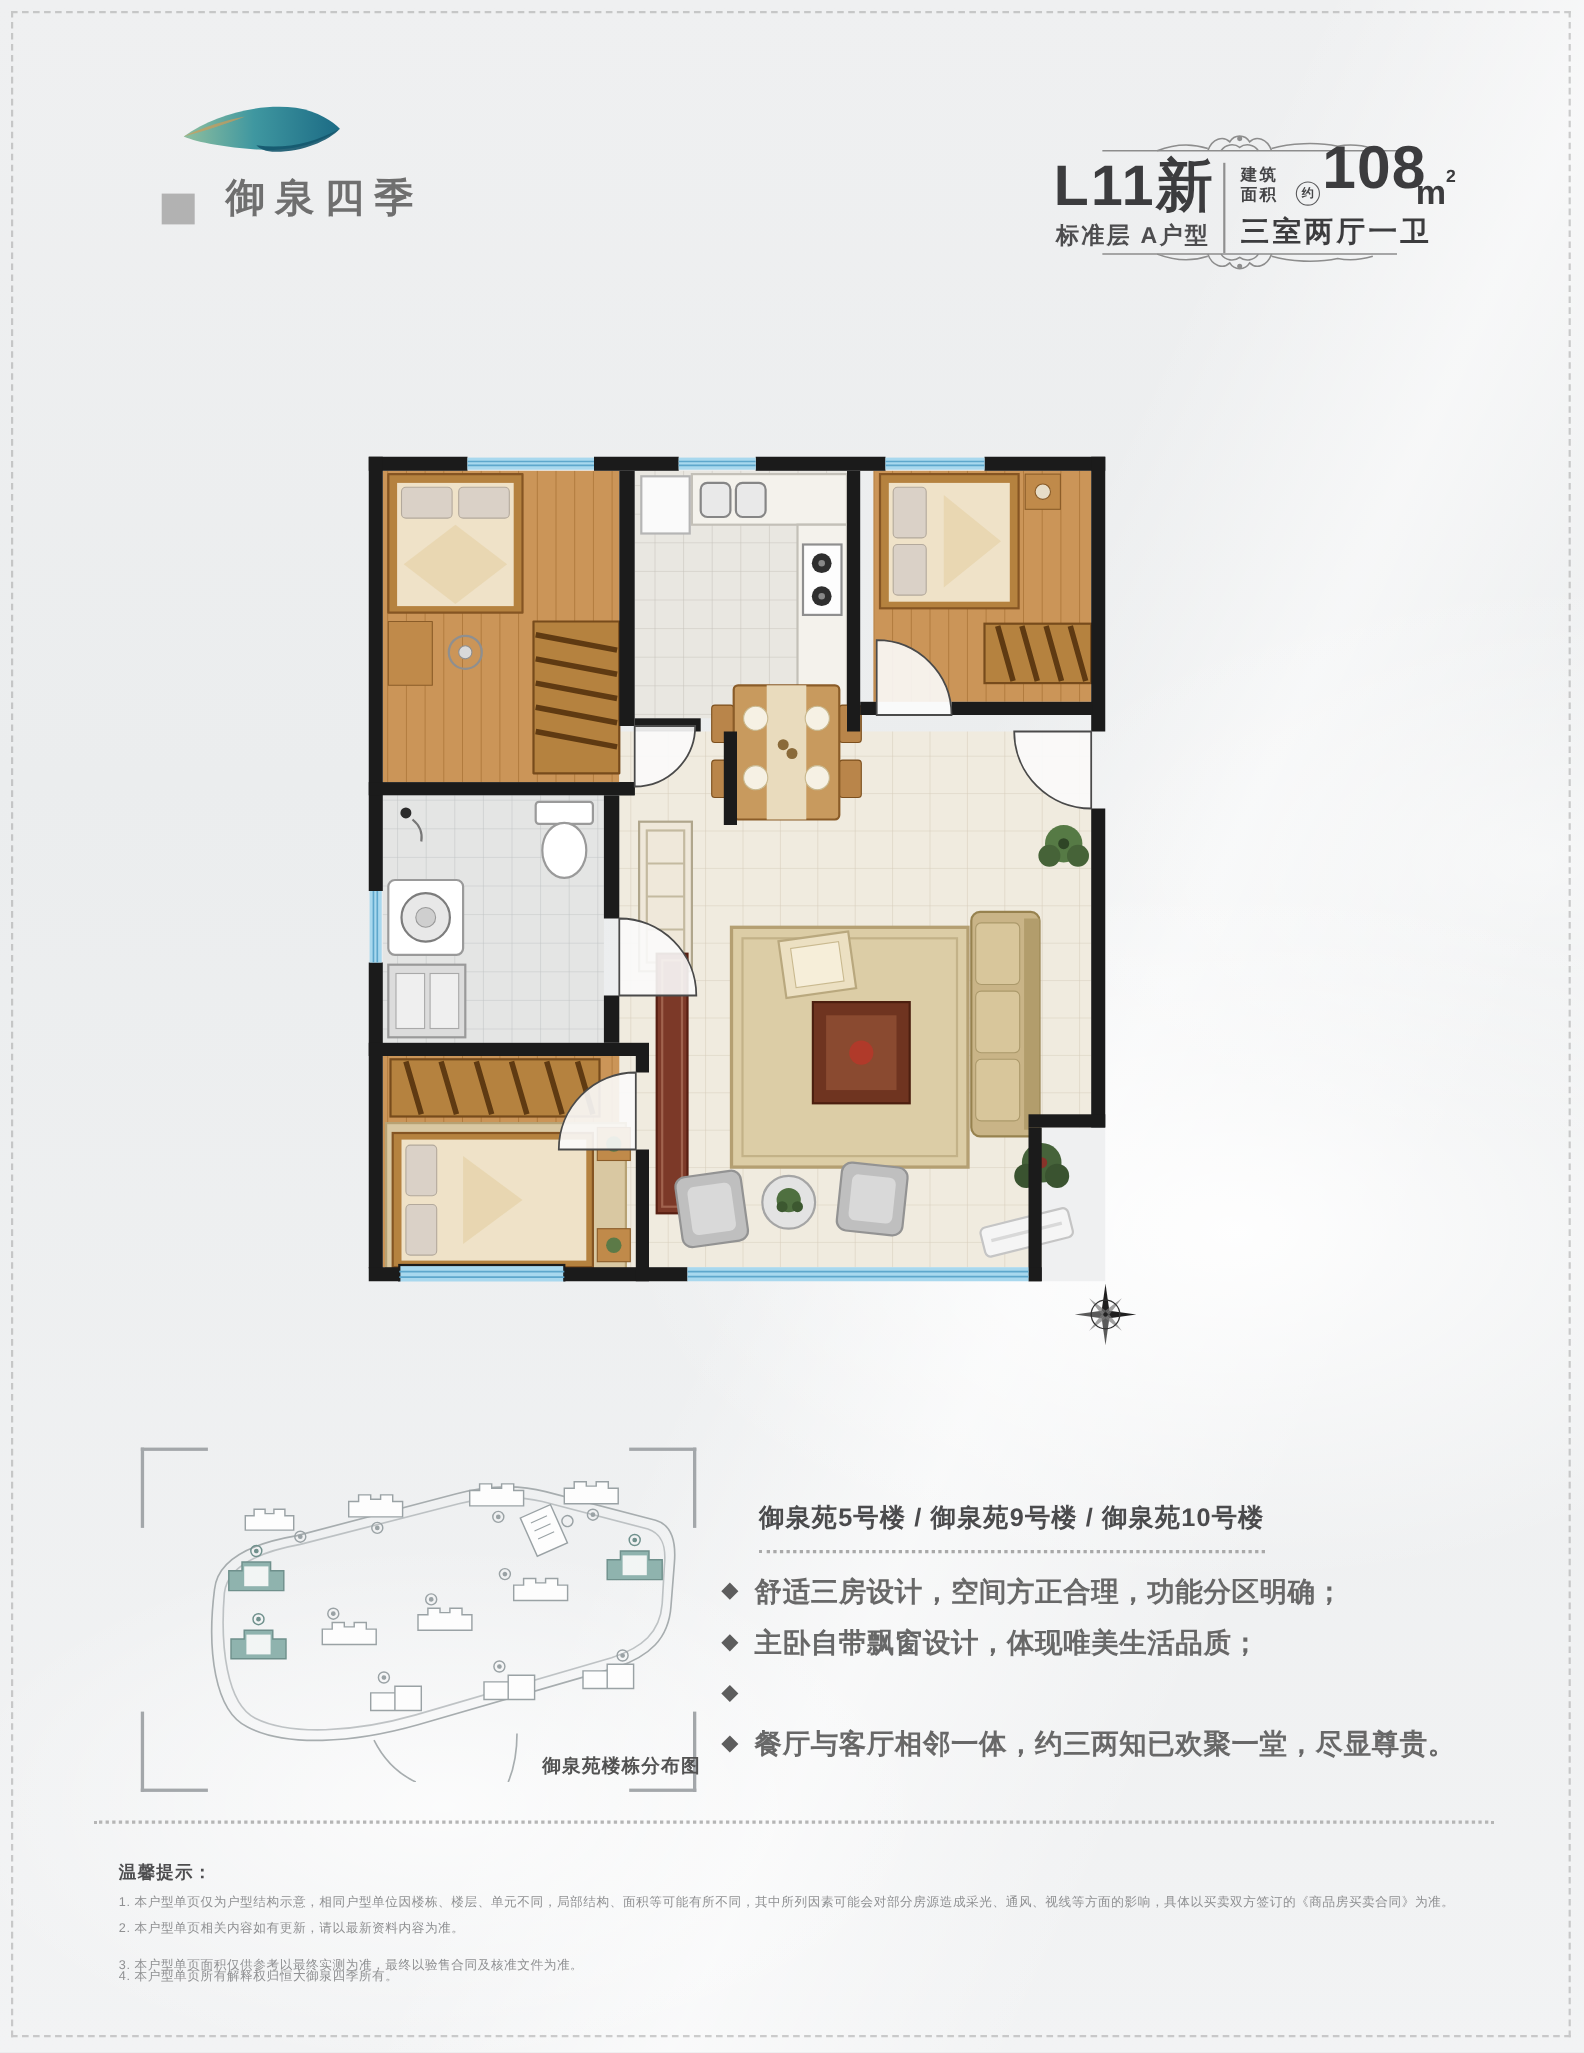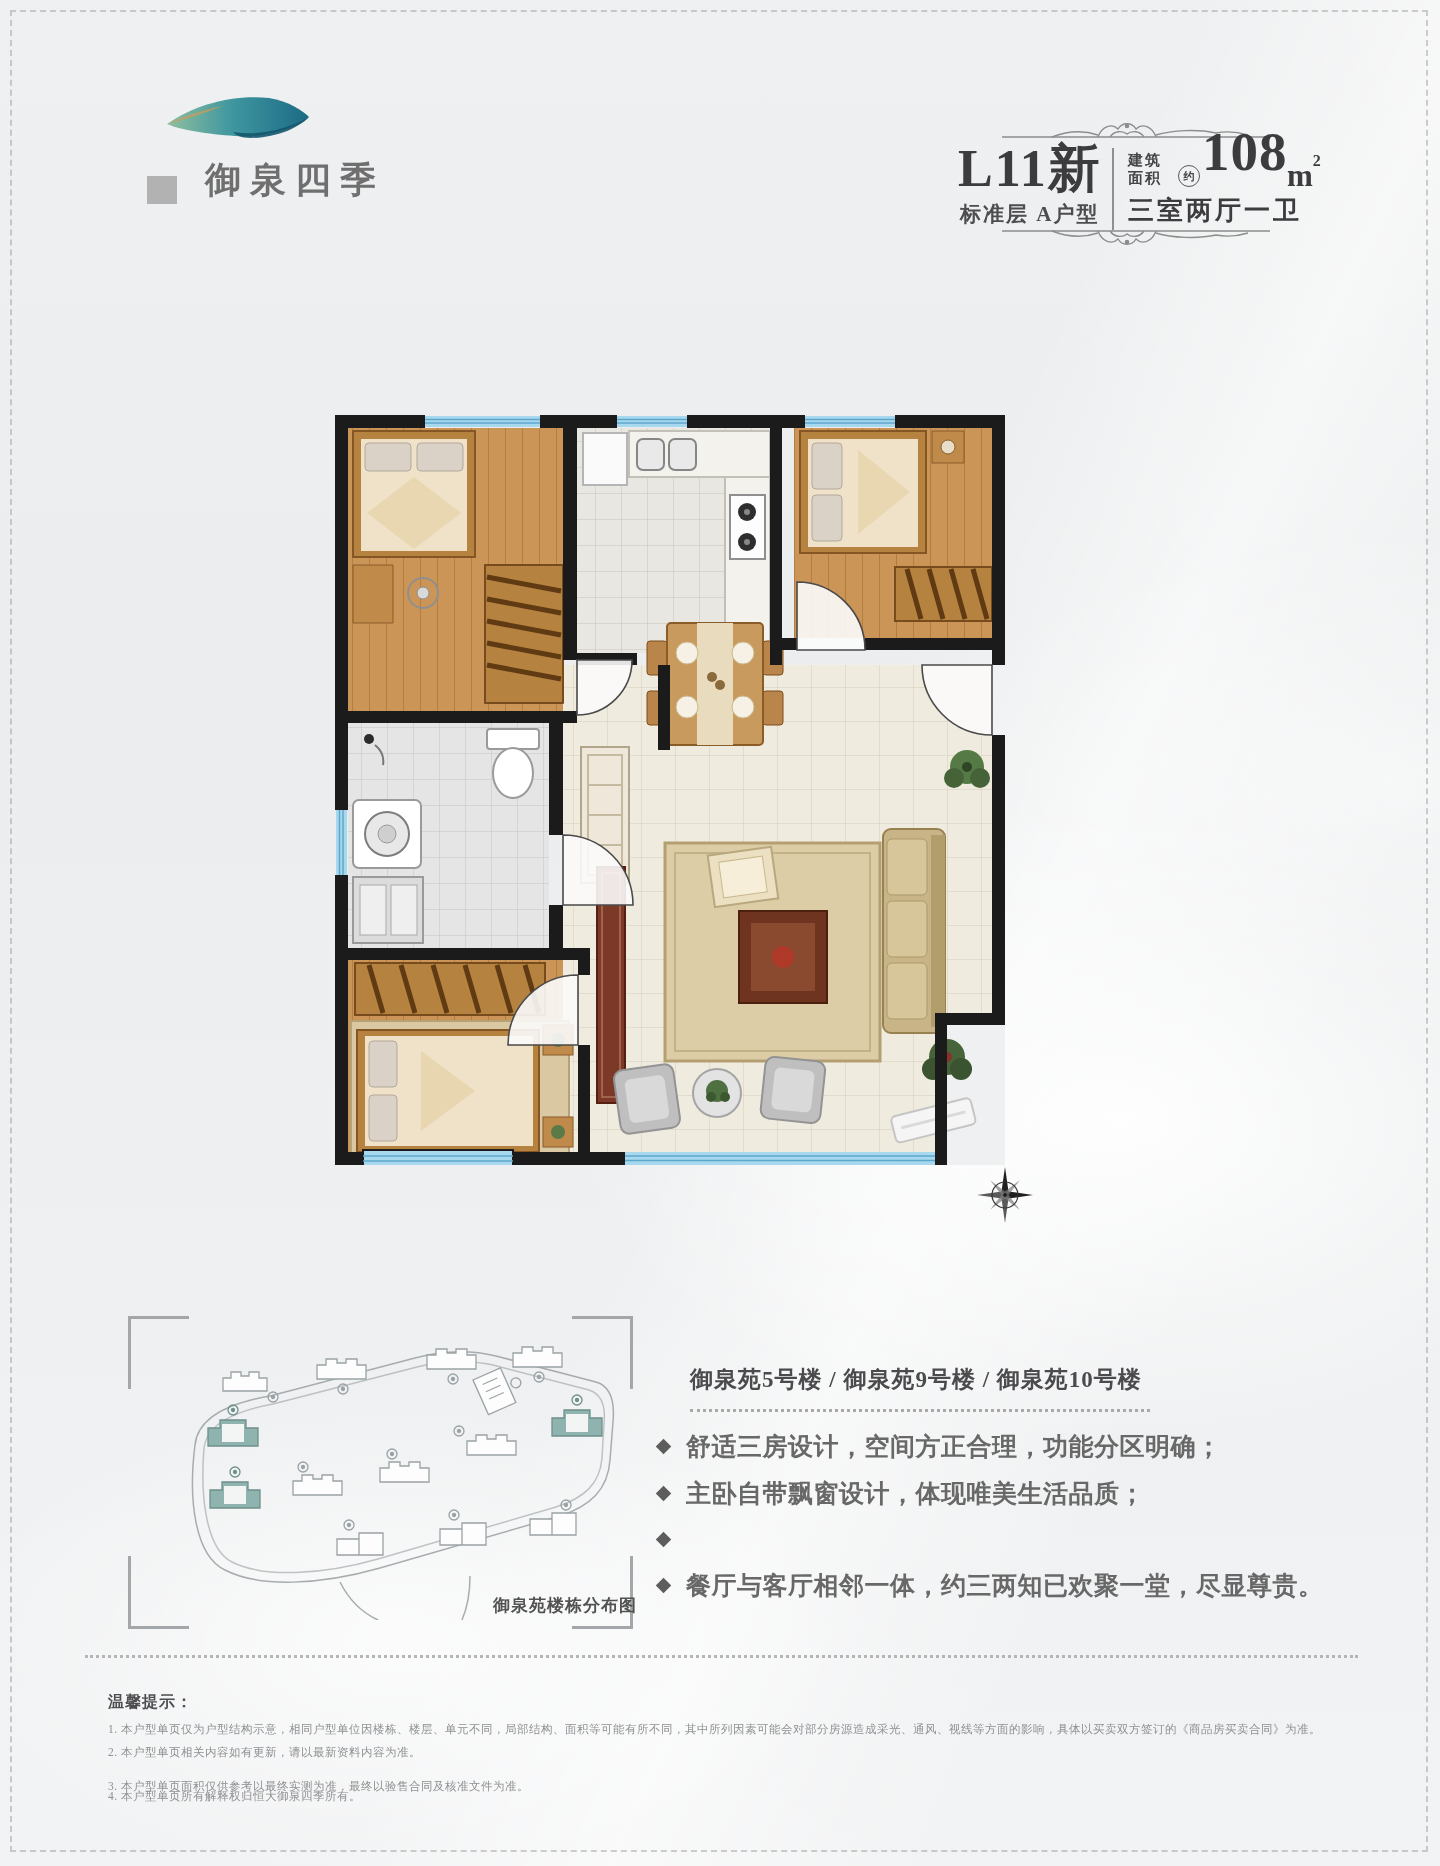--- a/index.html
+++ b/index.html
@@ -1,18 +1,18 @@
 <!DOCTYPE html>
 <html><head>
 <meta charset="utf-8">
 <style>
   html,body{margin:0;padding:0;background:#e8eaeb;}
   #page{
     position:relative;width:1440px;height:1866px;overflow:hidden;
-    font-family:Liberation Serif, serif;
+    font-family:Liberation Sans, sans-serif;
     background:
       radial-gradient(900px 520px at 78% 60%, rgba(255,255,255,.9), rgba(255,255,255,0) 62%),
       radial-gradient(760px 400px at 28% 88%, rgba(255,255,255,.75), rgba(255,255,255,0) 60%),
       radial-gradient(820px 430px at 97% 42%, rgba(255,255,255,.55), rgba(255,255,255,0) 60%),
       linear-gradient(115deg, rgba(255,255,255,0) 52%, rgba(255,255,255,.55) 64%, rgba(255,255,255,0) 78%),
       linear-gradient(180deg,#eff0f1 0%,#ebedee 38%,#f2f3f4 100%);
   }
   .abs{position:absolute;}
   .page-border{position:absolute;left:10px;top:10px;right:12px;bottom:14px;
     border:2px dashed rgba(150,150,150,.45);pointer-events:none;}

